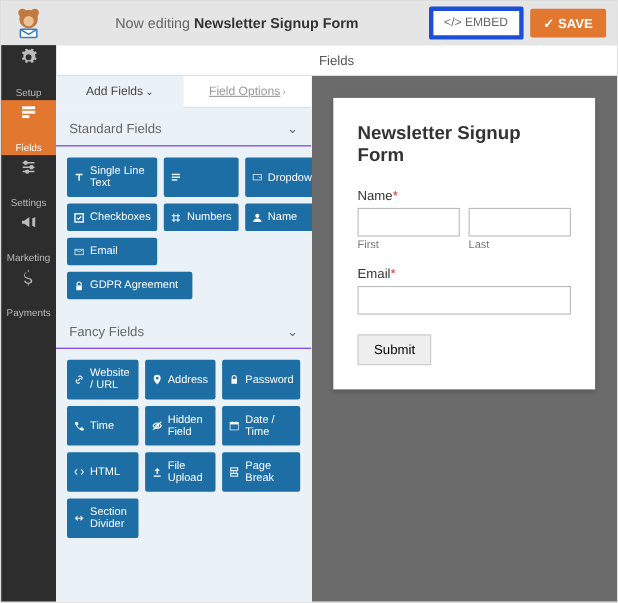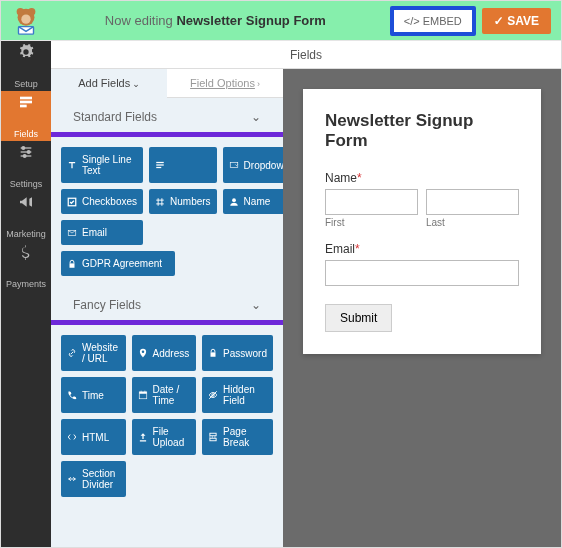--- a/index.html
+++ b/index.html
@@ -1,37 +1,37 @@
 <!DOCTYPE html>
 <html><head>
 <meta charset="utf-8">
 <style>
 * { box-sizing: border-box; margin: 0; padding: 0; }
 body { font-family: -apple-system, BlinkMacSystemFont, "Segoe UI", Arial, sans-serif; font-size: 12px; color: #444; background: #fff; width: 562px; height: 548px; overflow: hidden; }
 .app { border: 1px solid #ddd; width: 562px; height: 548px; display: flex; flex-direction: column; }
-.topbar { height: 40px; background: #86efac; border-bottom: 1px solid #e5e5e5; display: flex; align-items: center; padding: 0 10px; }
+.topbar { height: 40px; background: #e5e5e5; border-bottom: 1px solid #e5e5e5; display: flex; align-items: center; padding: 0 10px; }
 .logo { width: 30px; height: 30px; display: flex; align-items: center; justify-content: center; }
 .nowedit { flex: 1; text-align: center; font-size: 13px; color: #666; }
 .nowedit b { color: #333; font-weight: 600; }
 .btn-embed { border: 4px solid #1d4ed8; background: #fff; padding: 5px 10px; font-size: 11px; color: #666; margin-right: 6px; cursor: pointer; border-radius: 2px; }
 .btn-save { background: #e27730; color: #fff; border: none; padding: 6px 12px; font-size: 12px; font-weight: 600; cursor: pointer; border-radius: 2px; }
 .row { display: flex; flex: 1; overflow: hidden; }
 .leftnav { width: 50px; background: #2d2d2d; display: flex; flex-direction: column; }
 .leftnav-item { height: 50px; display: flex; flex-direction: column; align-items: center; justify-content: center; color: #bbb; cursor: pointer; font-size: 9px; gap: 19px; }
 .leftnav-item.active { background: #e27730; color: #fff; }
 .leftnav-item svg { width: 16px; height: 16px; }
 .content { flex: 1; display: flex; flex-direction: column; background: #6b6b6b; overflow: hidden; }
 .fieldsbar { height: 28px; background: #fff; border-bottom: 1px solid #ddd; display: flex; align-items: center; justify-content: center; font-size: 12px; color: #555; }
 .main { flex: 1; display: flex; overflow: hidden; }
 .panel { width: 232px; background: #ebf2f7; display: flex; flex-direction: column; overflow-y: auto; }
 .tabs { display: flex; background: #fff; }
 .tab { flex: 1; padding: 8px 6px; text-align: center; font-size: 11px; cursor: pointer; color: #999; border-bottom: 1px solid #ddd; }
 .tab.active { background: #ebf2f7; color: #444; border-bottom: none; }
 .tab-chev { font-size: 9px; margin-left: 2px; }
-.grouphead { padding: 12px 22px 8px; font-size: 12px; color: #666; display: flex; justify-content: space-between; align-items: center; cursor: pointer; border-bottom: 5px solid #6d28d9; }
+.grouphead { padding: 12px 12px 8px; font-size: 12px; color: #666; display: flex; justify-content: space-between; align-items: center; cursor: pointer; border-bottom: 1px solid #6d28d9; }
 .fieldgrid { padding: 10px; display: grid; grid-template-columns: 1fr 1fr 1fr; gap: 6px; }
 .fieldbtn { background: #1e6ea6; color: #fff; border: none; border-radius: 2px; padding: 7px 6px; font-size: 10px; text-align: left; cursor: pointer; display: flex; align-items: center; gap: 5px; }
 .fieldbtn.wide { grid-column: 1 / -1; width: calc(50% - 3px); }
 .fieldbtn svg { width: 10px; height: 10px; flex-shrink: 0; }
 .canvas { flex: 1; padding: 20px; overflow: auto; }
 .form { background: #fff; padding: 22px; box-shadow: 0 2px 5px rgba(0,0,0,0.2); }
 .form h2 { font-size: 17px; font-weight: 600; color: #333; margin-bottom: 20px; }
 .flabel { font-size: 12px; color: #333; margin-bottom: 4px; display: block; }
 .req { color: #d63638; }
 .namerow { display: flex; gap: 8px; margin-bottom: 14px; }
@@ -196,35 +196,35 @@
                 </svg>
                 <span>Password</span>
               </button>
             <button class="fieldbtn">
                 <svg viewBox="0 0 16 16" fill="currentColor">
                   <path d="M3 2l3 1 1 3-2 2a10 10 0 004 4l2-2 3 1 1 3c-1 1-3 1-5 0a15 15 0 01-7-7c-1-2-1-4 0-5z"></path>
                 </svg>
                 <span>Time</span>
               </button>
             <button class="fieldbtn">
+                <svg viewBox="0 0 16 16" fill="none" stroke="currentColor" stroke-width="1.5">
+                  <path d="M2 8s2-4 6-4 6 4 6 4-2 4-6 4-6-4-6-4z"></path>
+                  <circle cx="8" cy="8" r="2"></circle>
+                  <line x1="2" y1="14" x2="14" y2="2"></line>
+                </svg>
+                <span>Hidden Field</span>
+              </button>
+            <button class="fieldbtn">
                 <svg viewBox="0 0 16 16" fill="currentColor">
                   <rect x="2" y="3" width="12" height="11" fill="none" stroke="currentColor"></rect>
                   <rect x="2" y="3" width="12" height="3"></rect>
                   <line x1="5" y1="1" x2="5" y2="4" stroke="currentColor"></line>
                   <line x1="11" y1="1" x2="11" y2="4" stroke="currentColor"></line>
                 </svg>
                 <span>Date / Time</span>
-              </button>
-            <button class="fieldbtn">
-                <svg viewBox="0 0 16 16" fill="none" stroke="currentColor" stroke-width="1.5">
-                  <path d="M2 8s2-4 6-4 6 4 6 4-2 4-6 4-6-4-6-4z"></path>
-                  <circle cx="8" cy="8" r="2"></circle>
-                  <line x1="2" y1="14" x2="14" y2="2"></line>
-                </svg>
-                <span>Hidden Field</span>
               </button>
             <button class="fieldbtn">
                 <svg viewBox="0 0 16 16" fill="none" stroke="currentColor" stroke-width="1.5">
                   <path d="M5 4L2 8l3 4M11 4l3 4-3 4"></path>
                 </svg>
                 <span>HTML</span>
               </button>
             <button class="fieldbtn">
                 <svg viewBox="0 0 16 16" fill="currentColor">
                   <path d="M8 2l4 4H9v5H7V6H4l4-4zM3 13h10v2H3z"></path>

